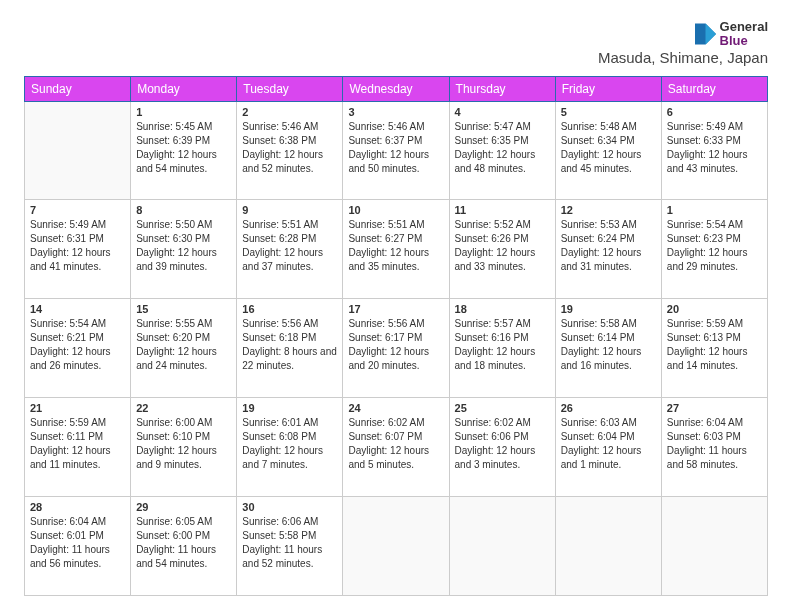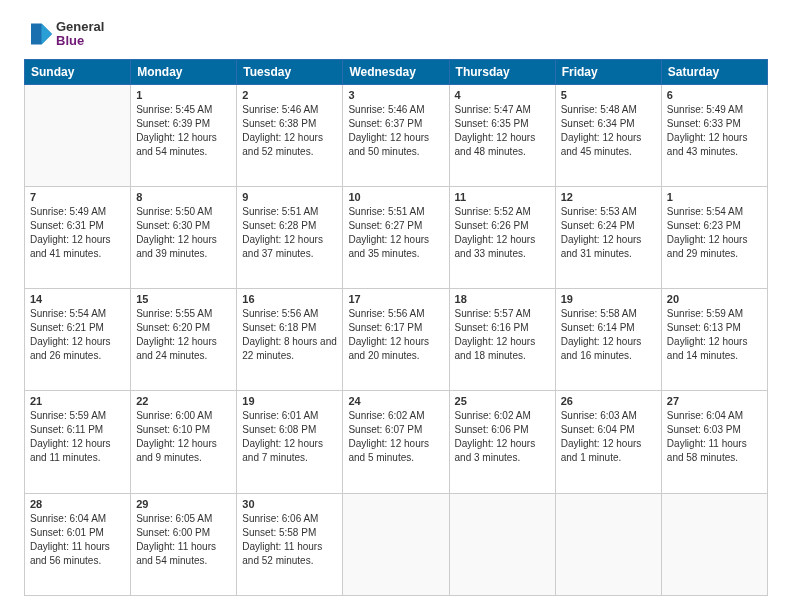--- a/index.html
+++ b/index.html
@@ -13,22 +13,23 @@
     .page {
       width: 792px;
       height: 612px;
       padding: 20px 24px 16px 24px;
       display: flex;
       flex-direction: column;
     }
     .header {
       display: flex;
       justify-content: space-between;
-      align-items: center;
+      align-items: flex-end;
       margin-bottom: 10px;
+      flex-direction: column;
     }
     .logo {
       display: flex;
       align-items: center;
       gap: 4px;
     }
     .logo-text {
       display: flex;
       flex-direction: column;
       font-size: 13px;
@@ -56,26 +57,26 @@
       color: #444;
     }
     .calendar {
       flex: 1;
       border: 1px solid #ccc;
       border-collapse: collapse;
       width: 100%;
       table-layout: fixed;
     }
     .calendar th {
-      background-color: #0369a1;
+      background-color: #d946ef;
       color: #fff;
       text-align: left;
       padding: 5px 6px;
       font-size: 12px;
-      font-weight: bold;
+      font-weight: normal;
       border: 1px solid #2a6aae;
     }
     .calendar td {
       border: 1px solid #ccc;
       vertical-align: top;
       padding: 4px 5px;
       font-size: 9.5px;
       color: #333;
       height: 80px;
     }
@@ -103,20 +104,21 @@
       <svg class="logo-icon" viewBox="0 0 32 32">
         <polygon points="20,4 32,16 20,28 8,28 8,4" fill="#1a6faf"></polygon>
         <polygon points="20,4 32,16 20,28" fill="#2a9fd6"></polygon>
       </svg>
       <div class="logo-text">
         <span class="general">General</span>
         <span class="blue">Blue</span>
       </div>
     </div>
     <div class="title-block">
+      <h2>Masuda, Shimane, Japan</h2>
     </div>
   </div>
 
   <table class="calendar">
     <thead>
       <tr>
         <th>Sunday</th>
         <th>Monday</th>
         <th>Tuesday</th>
         <th>Wednesday</th>

